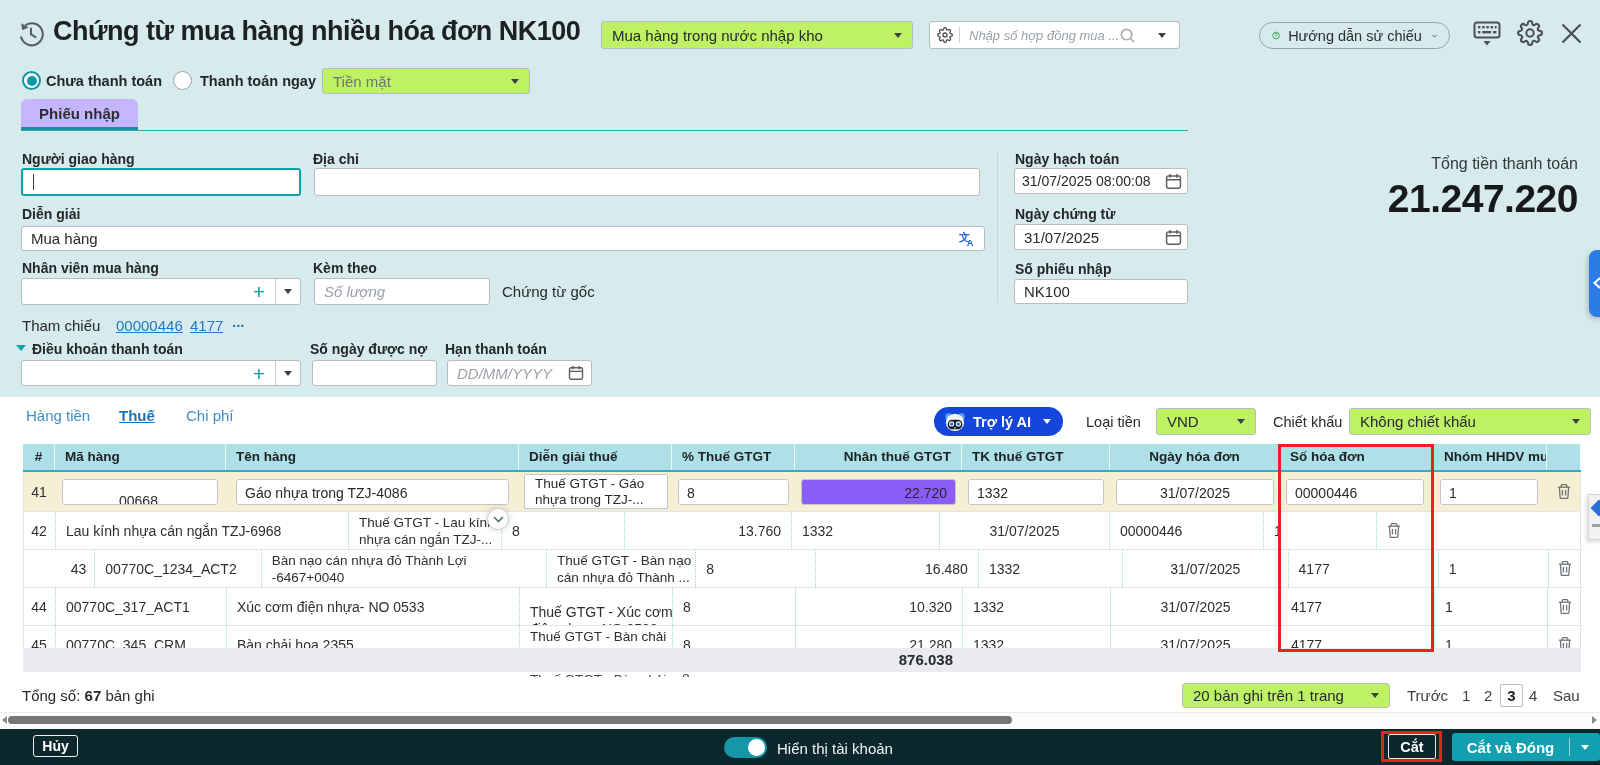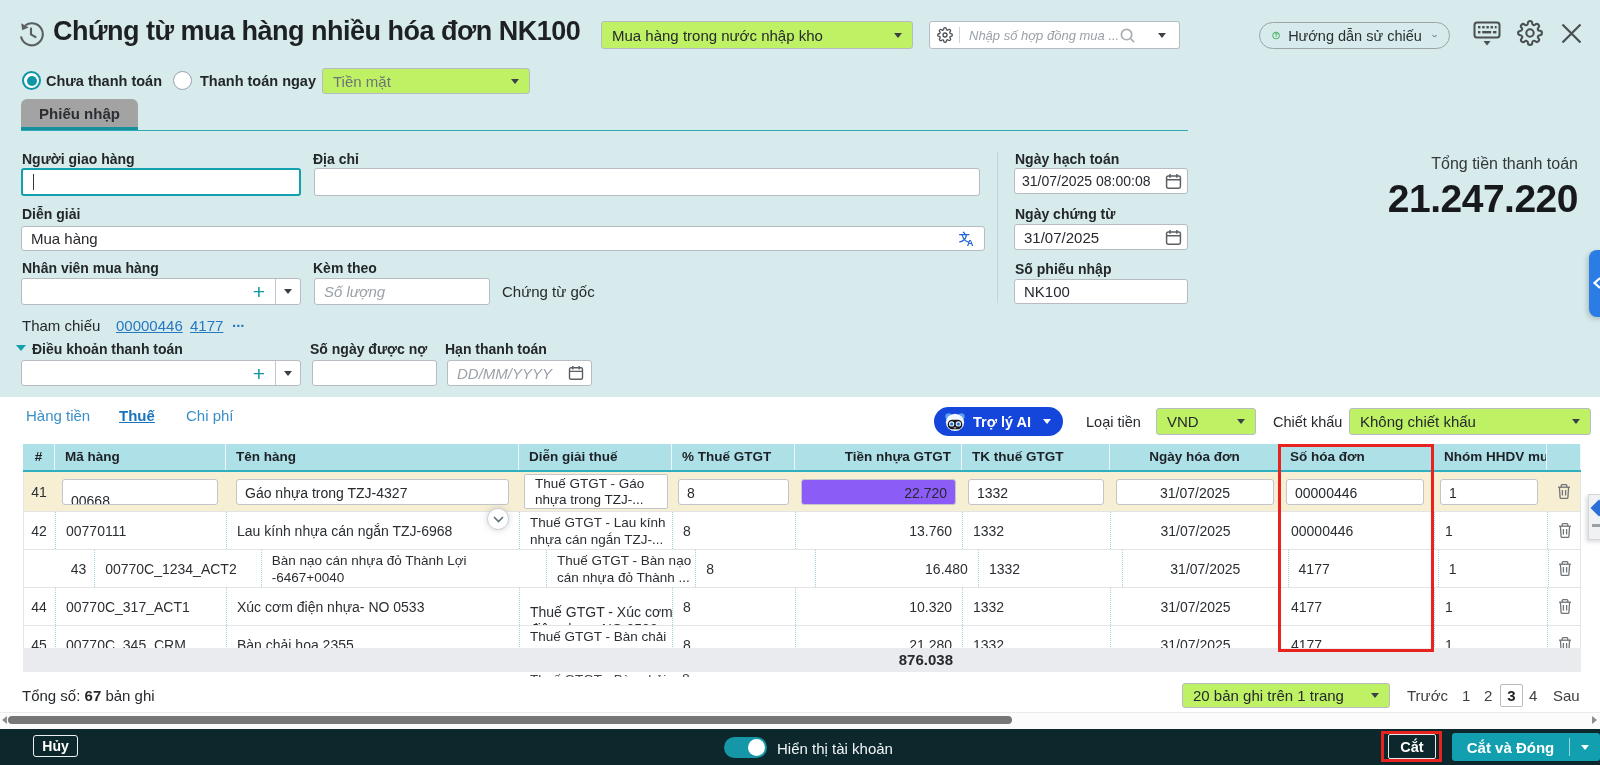--- a/index.html
+++ b/index.html
@@ -85,21 +85,21 @@
     </svg>
 </div>
 
 <div class="abs" style="left:22px;top:71px;width:19px;height:19px;border-radius:50%;border:2px solid #0e96a5;background:#fff;"></div>
 <div class="abs" style="left:26.5px;top:75.5px;width:10px;height:10px;border-radius:50%;background:#0e96a5;"></div>
 <div class="abs" style="left:46px;top:73px;font-size:14.5px;font-weight:600;color:#23272b;">Chưa thanh toán</div>
 <div class="abs" style="left:173px;top:71px;width:19px;height:19px;border-radius:50%;border:1.5px solid #9aa4ab;background:#fff;"></div>
 <div class="abs" style="left:200px;top:73px;font-size:14.5px;font-weight:600;color:#23272b;">Thanh toán ngay</div>
 <div class="sel" style="left:322px;top:68px;width:208px;height:26px;background:#bef264;color:#6e7378;">Tiền mặt<span class="caret"></span></div>
 
-<div class="abs" style="left:21px;top:99px;width:117px;height:28px;background:#a3a3a3;border-radius:6px 6px 0 0;display:flex;align-items:center;justify-content:center;font-size:15px;font-weight:700;color:#2b2f33;">Phiếu nhập</div>
+<div class="abs" style="left:21px;top:99px;width:117px;height:28px;background:#c4b5fd;border-radius:6px 6px 0 0;display:flex;align-items:center;justify-content:center;font-size:15px;font-weight:700;color:#2b2f33;">Phiếu nhập</div>
 <div class="abs" style="left:21px;top:127px;width:117px;height:4px;background:#17909e;"></div>
 <div class="abs" style="left:21px;top:130px;width:1167px;height:1px;background:#2fa9b7;"></div>
 
 <div class="lbl" style="left:22px;top:151px;">Người giao hàng</div>
 <div class="lbl" style="left:313px;top:151px;">Địa chỉ</div>
 <div class="inp" style="left:21px;top:168px;width:280px;height:28px;border:2px solid #12a0ae;">
     <span style="display:inline-block;width:1px;height:16px;background:#33383c;margin-left:1px;"></span>
   </div>
 <div class="inp" style="left:314px;top:168px;width:666px;height:28px;"></div>
 
@@ -201,35 +201,35 @@
 <div class="abs" style="left:1273px;top:414px;font-size:14.5px;color:#26292d;">Chiết khấu</div>
 <div class="sel" style="left:1349px;top:408px;width:242px;height:27px;">Không chiết khấu<span class="caret"></span></div>
 
 <div class="abs" id="tbl" style="left:23px;top:444px;width:1558px;">
   <div id="thead" style="display:flex;height:28px;background:#aee0e8;border-bottom:2px solid #2fb0bf;font-size:13.5px;font-weight:700;color:#1d2125;align-items:center;">
       <div style="width:32px;height:26px;line-height:26px;overflow:hidden;white-space:nowrap;text-align:center;border-right:1px solid rgba(255,255,255,.75);">#</div>
       <div style="width:171px;height:26px;line-height:26px;overflow:hidden;white-space:nowrap;padding-left:10px;border-right:1px solid rgba(255,255,255,.75);">Mã hàng</div>
       <div style="width:293px;height:26px;line-height:26px;overflow:hidden;white-space:nowrap;padding-left:10px;border-right:1px solid rgba(255,255,255,.75);">Tên hàng</div>
       <div style="width:153px;height:26px;line-height:26px;overflow:hidden;white-space:nowrap;padding-left:10px;border-right:1px solid rgba(255,255,255,.75);">Diễn giải thuế</div>
       <div style="width:123px;height:26px;line-height:26px;overflow:hidden;white-space:nowrap;padding-left:10px;border-right:1px solid rgba(255,255,255,.75);">% Thuế GTGT</div>
-      <div style="width:167px;height:26px;line-height:26px;overflow:hidden;white-space:nowrap;text-align:right;padding-right:10px;border-right:1px solid rgba(255,255,255,.75);">Tiền nhựa GTGT</div>
+      <div style="width:167px;height:26px;line-height:26px;overflow:hidden;white-space:nowrap;text-align:right;padding-right:10px;border-right:1px solid rgba(255,255,255,.75);">Nhân thuế GTGT</div>
       <div style="width:148px;height:26px;line-height:26px;overflow:hidden;white-space:nowrap;padding-left:10px;border-right:1px solid rgba(255,255,255,.75);">TK thuế GTGT</div>
       <div style="width:170px;height:26px;line-height:26px;overflow:hidden;white-space:nowrap;text-align:center;border-right:1px solid rgba(255,255,255,.75);">Ngày hóa đơn</div>
       <div style="width:154px;height:26px;line-height:26px;overflow:hidden;white-space:nowrap;padding-left:10px;border-right:1px solid rgba(255,255,255,.75);">Số hóa đơn</div>
       <div style="width:113px;height:26px;line-height:26px;overflow:hidden;white-space:nowrap;padding-left:10px;border-right:1px solid rgba(255,255,255,.75);">Nhóm HHDV mua</div>
       <div style="width:34px;height:26px;line-height:26px;overflow:hidden;white-space:nowrap;text-align:center;border-right:1px solid rgba(255,255,255,.75);"></div>
     </div>
   <div id="tbody" style="position:relative;height:176px;overflow:hidden;background:#fff;">
       <div style="position:relative;height:40px;background:#f7efd4;border-bottom:1px solid #e3e4e5;">
         <div style="position:absolute;left:0;top:0;width:32px;height:40px;display:flex;align-items:center;justify-content:center;font-size:14px;color:#2b2f33;">41</div>
         <div style="position:absolute;left:39px;top:7px;width:156px;height:26px;background:#fff;border:1px solid #c2c6ca;border-radius:3px;font-size:14px;color:#26292d;overflow:hidden;">
-          <div style="padding:8px 8px;line-height:26px;white-space:pre;">00668</div>
+          <div style="padding:8px 8px;line-height:26px;white-space:pre;margin-left:48px;">00668</div>
         </div>
         <div style="position:absolute;left:213px;top:7px;width:273px;height:26px;background:#fff;border:1px solid #c2c6ca;border-radius:3px;font-size:14px;color:#26292d;overflow:hidden;">
-          <div style="padding:0 8px;line-height:26px;white-space:pre;">Gáo nhựa trong TZJ-4327</div>
+          <div style="padding:0 8px;line-height:26px;white-space:pre;">Gáo nhựa trong TZJ-4086</div>
         </div>
         <div style="position:absolute;left:501px;top:2px;width:144px;height:35px;background:#fff;border:1px solid #c2c6ca;border-radius:2px;font-size:13.5px;color:#26292d;overflow:hidden;">
           <div style="padding:1px 0 0 10px;line-height:16px;white-space:pre;">Thuế GTGT - Gáo
 nhựa trong TZJ-...</div>
         </div>
         <div style="position:absolute;left:655px;top:7px;width:111px;height:26px;background:#fff;border:1px solid #c2c6ca;border-radius:3px;font-size:14px;color:#26292d;overflow:hidden;">
           <div style="padding:0 8px;line-height:26px;white-space:pre;">8</div>
         </div>
         <div style="position:absolute;left:778px;top:7px;width:155px;height:26px;background:#8b5cf6;border:1px solid #c2c6ca;border-radius:3px;font-size:14px;color:#26292d;overflow:hidden;">
           <div style="padding:0 8px;line-height:26px;text-align:right;white-space:pre;">22.720</div>
@@ -248,23 +248,20 @@
         </div>
         <div style="position:absolute;left:1533px;top:11px;"><svg width="16" height="18" viewBox="0 0 16 18" fill="none" stroke="#6f7478" stroke-width="1.3">
             <path d="M2 4.2 h12"></path>
             <path d="M5.2 4.2 V2.6 a0.9 0.9 0 0 1 .9 -.9 h3.8 a0.9 0.9 0 0 1 .9 .9 V4.2"></path>
             <path d="M3.4 4.2 l.7 10.3 a1 1 0 0 0 1 .95 h5.8 a1 1 0 0 0 1 -.95 l.7 -10.3"></path>
             <path d="M6.4 7 v5.5 M9.6 7 v5.5"></path>
           </svg></div>
       </div>
       <div style="display:flex;height:38px;border-bottom:1px solid #e3e4e5;align-items:stretch;">
         <div style="width:32px;display:flex;align-items:center;justify-content:center;font-size:14px;color:#2b2f33;">42</div>
-        <div style="width:171px;height:100%;overflow:hidden;border-left:1px dotted #9fd3dc;display:flex;flex-direction:column;justify-content:center;align-items:flex-start;padding-left:10px;">
-          <div style="font-size:14px;line-height:normal;color:#2b2f33;white-space:pre;">00770111</div>
-        </div>
         <div style="width:293px;height:100%;overflow:hidden;border-left:1px dotted #9fd3dc;display:flex;flex-direction:column;justify-content:center;align-items:flex-start;padding-left:10px;">
           <div style="font-size:14px;line-height:normal;color:#2b2f33;white-space:pre;">Lau kính nhựa cán ngắn TZJ-6968</div>
         </div>
         <div style="width:153px;height:100%;overflow:hidden;border-left:1px dotted #9fd3dc;display:flex;flex-direction:column;justify-content:center;align-items:flex-start;padding-left:10px;">
           <div style="font-size:13.5px;line-height:17px;color:#2b2f33;white-space:pre;">Thuế GTGT - Lau kính
 nhựa cán ngắn TZJ-...</div>
         </div>
         <div style="width:123px;height:100%;overflow:hidden;border-left:1px dotted #9fd3dc;display:flex;flex-direction:column;justify-content:center;align-items:flex-start;padding-left:10px;">
           <div style="font-size:14px;line-height:normal;color:#2b2f33;white-space:pre;">8</div>
         </div>

